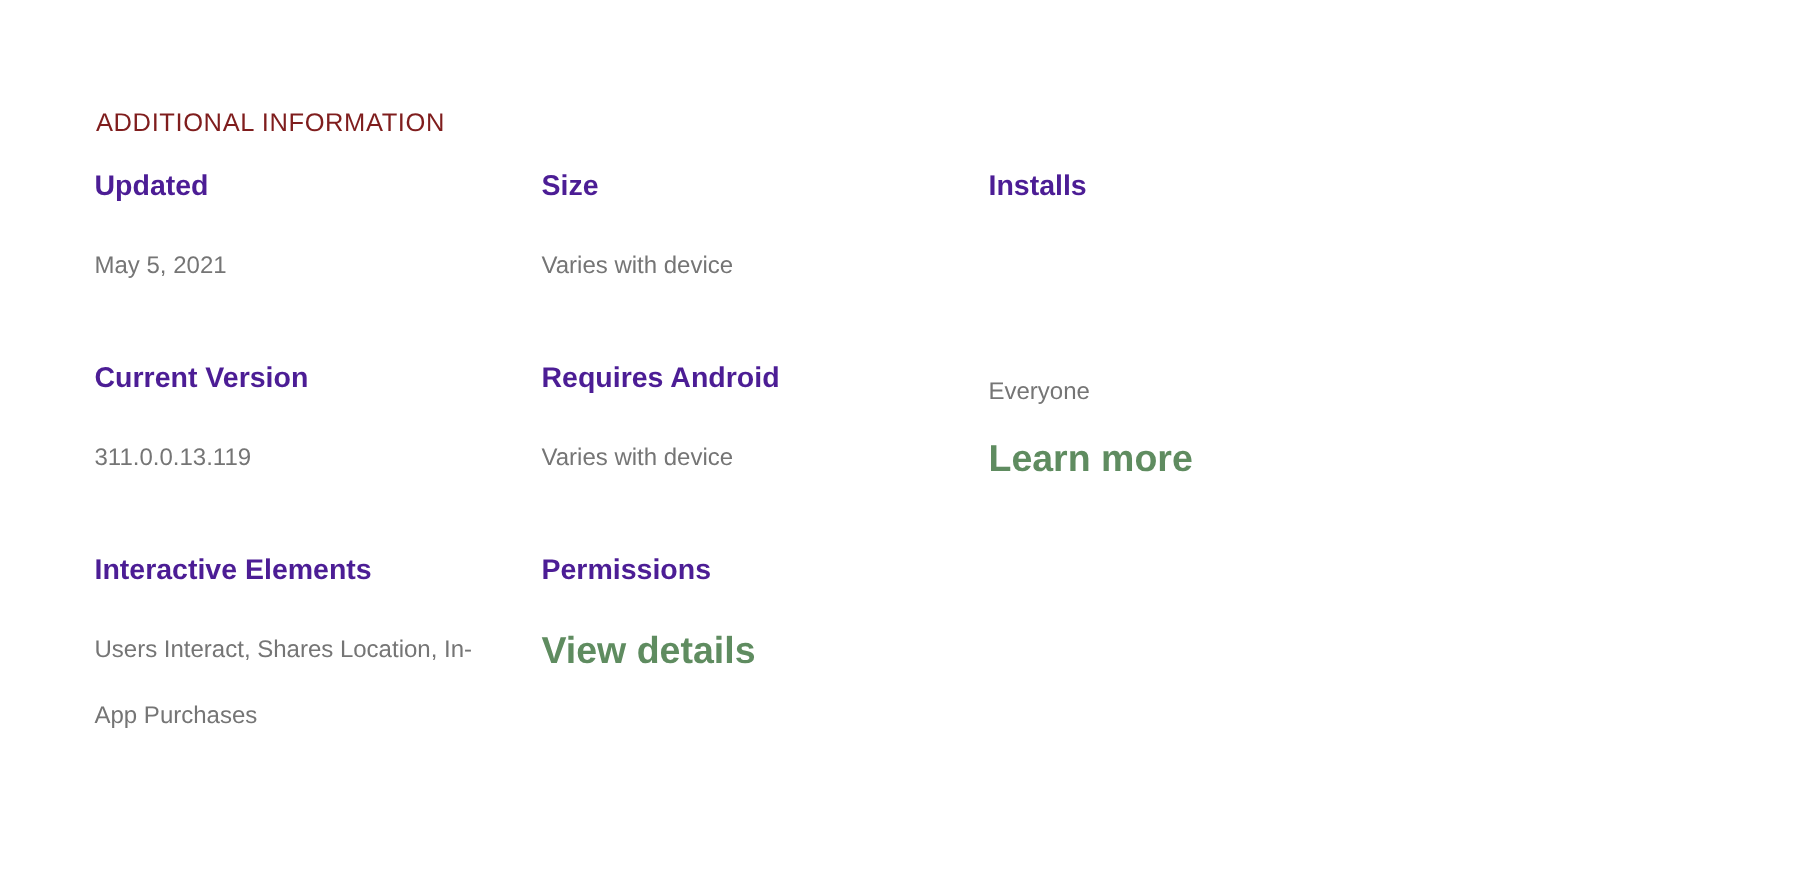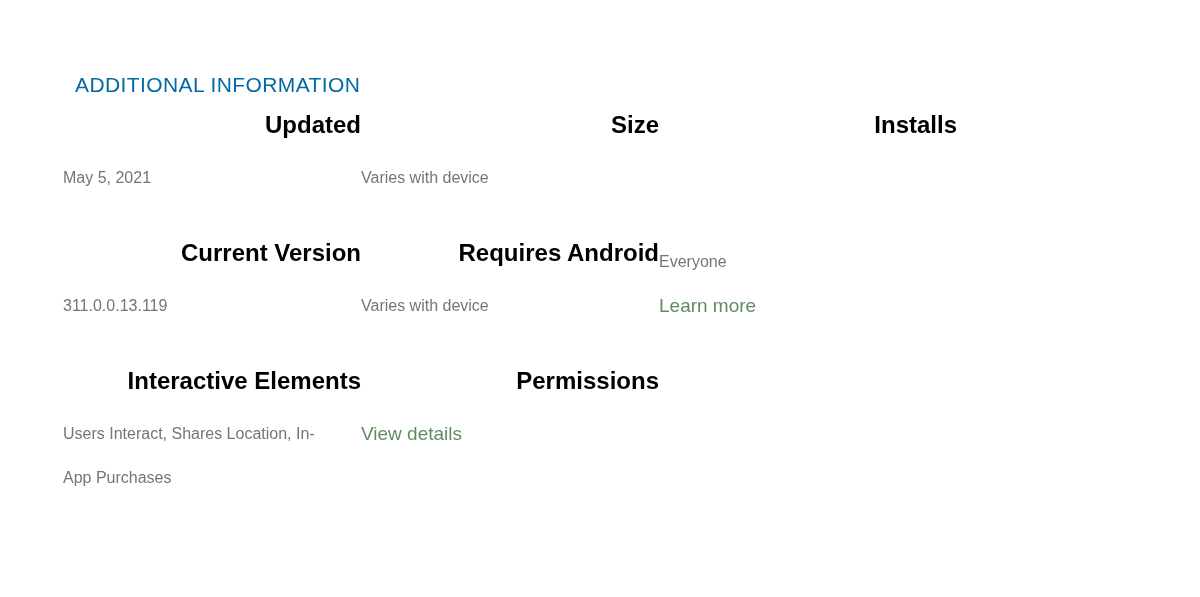--- a/index.html
+++ b/index.html
@@ -19,26 +19,26 @@
   .page {
     position: relative;
     width: 1200px;
     height: 597px;
     background: #ffffff;
     box-sizing: border-box;
   }
 
   .section-title {
     position: absolute;
-    left: 75px;
+    left: 64px;
     top: 56px;
-    font-size: 21px;
+    font-size: 17px;
     line-height: 24px;
     font-weight: 400;
-    color: #0369a1;
+    color: #7f1d1d;
     letter-spacing: 0.4px;
     white-space: nowrap;
   }
 
   .info-grid {
     position: absolute;
     left: 63px;
     top: 112px;
     width: 1080px;
     display: grid;
@@ -46,48 +46,47 @@
     grid-auto-rows: min-content;
     row-gap: 40px;
   }
 
   .info-cell {
     min-height: 1px;
   }
 
   .cell-label {
     display: block;
-    font-size: 24px;
+    font-size: 19px;
     line-height: 26px;
     font-weight: 700;
-    color: #000000;
+    color: #4c1d95;
     margin: 0 0 18px 0;
     white-space: nowrap;
-    text-align: right;
   }
 
   .cell-value {
     display: block;
     font-size: 16px;
     line-height: 44px;
     font-weight: 400;
     color: #757575;
     max-width: 252px;
   }
 
   .cell-value.nowrap {
     white-space: nowrap;
     max-width: none;
   }
 
   .cell-link {
     display: block;
-    font-size: 19px;
+    font-size: 25px;
     line-height: 44px;
-    font-weight: 400;
+    font-weight: 700;
     color: #5f8c60;
     text-decoration: none;
     cursor: pointer;
     white-space: nowrap;
   }
 </style>
 </head>
 <body>
 
 <div class="page">

